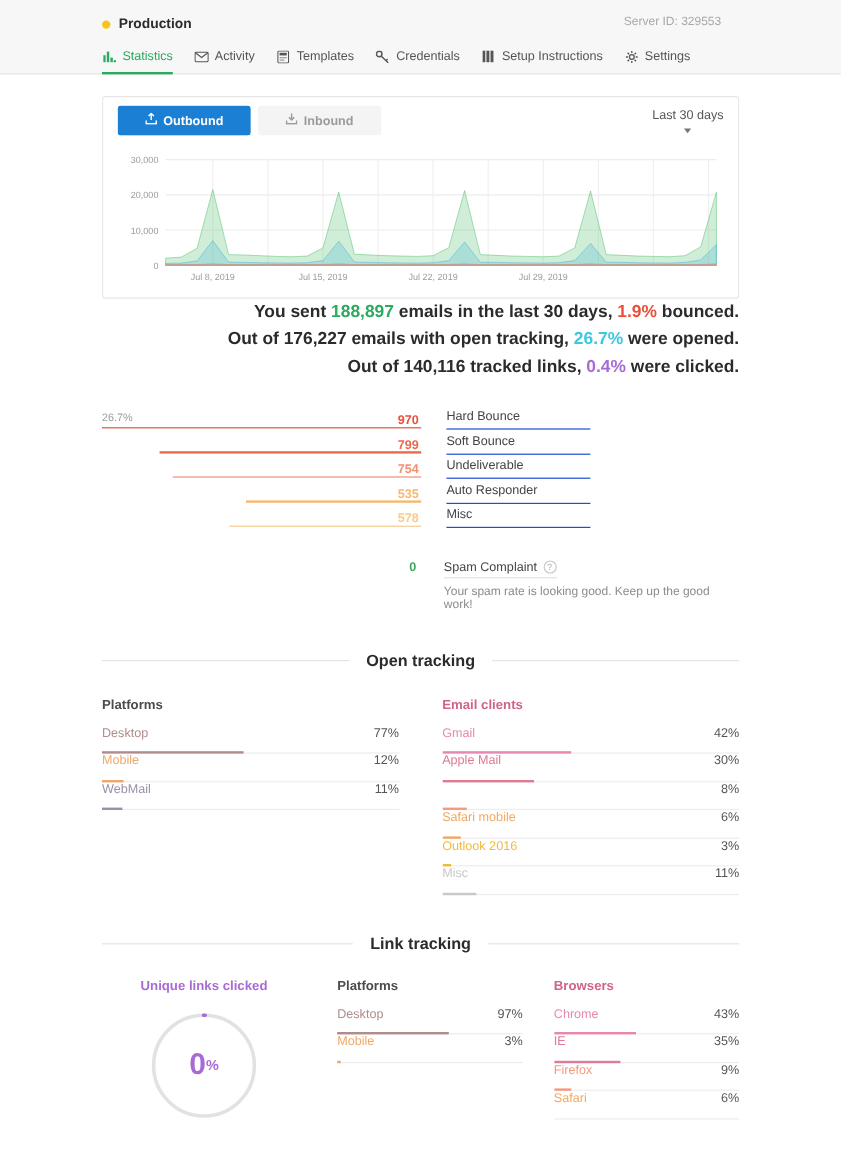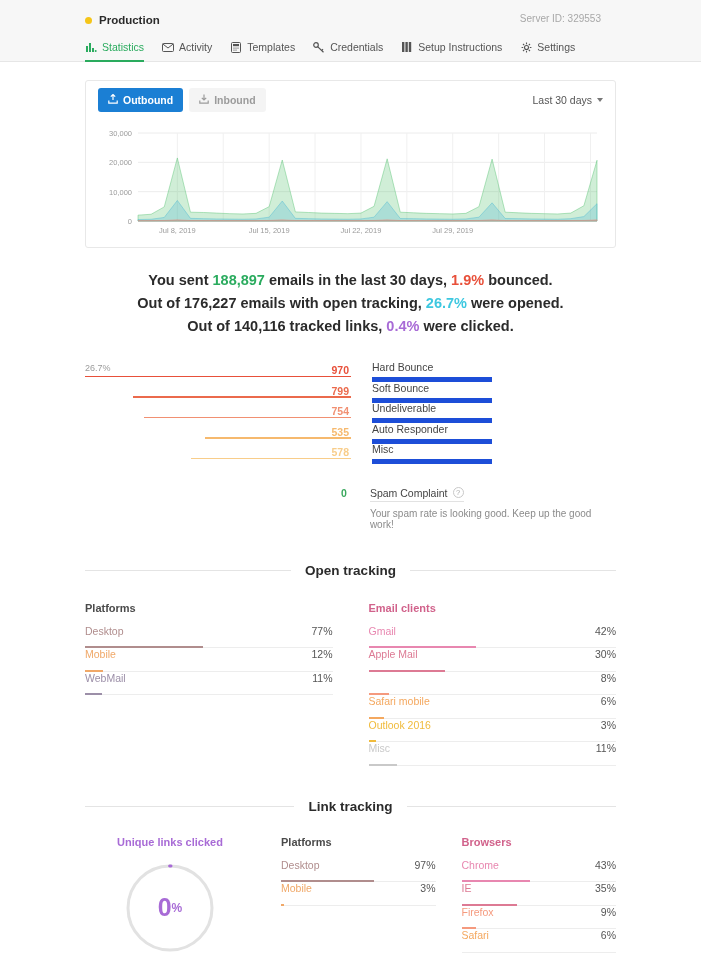--- a/index.html
+++ b/index.html
@@ -59,43 +59,43 @@
     border-radius: 3px;
   }
   .chart-toolbar {
     display: flex; align-items: center;
     padding: 9px 12px; height: 38px;
   }
   .btn-group { display: flex; }
   .btn {
     display: flex; align-items: flex-end; gap: 5px;
     font-size: 10.5px; font-weight: bold;
-    padding: 5px 9px; border-radius: 3px; cursor: pointer;
+    padding: 5px 22px; border-radius: 3px; cursor: pointer;
     border: 1px solid transparent;
   }
   .btn.primary { background: #1b7fd4; color: #fff; }
   .btn.ghost { background: #f4f4f4; color: #9b9b9b; margin-left: 6px; }
   .range-select {
     margin-left: auto; font-size: 10.5px; color: #555;
-    display: flex; align-items: center; gap: 5px; cursor: pointer;
+    display: flex; align-items: center; gap: 5px; cursor: pointer; flex-direction: column;
   }
   .caret {
     width: 0; height: 0; border-left: 3.5px solid transparent;
     border-right: 3.5px solid transparent; border-top: 4px solid #777;
   }
   .chart-body { padding: 6px 12px 4px 12px; }
   .legend {
     display: flex; gap: 14px; padding: 4px 0 10px 36px;
     font-size: 9.5px; color: #777;
   }
   .legend span.dot { width: 6px; height: 6px; border-radius: 50%; display: inline-block; margin-right: 4px; }
   .legend .li { display: flex; align-items: center; }
 
   
-  .summary { text-align: center; margin-top: 21px; }
+  .summary { text-align: right; margin-top: 0; }
   .summary div {
     font-size: 14.5px; font-weight: bold; color: #2b2b2b;
     line-height: 21px; padding: 1px 0;
   }
   .c-green { color: #2aab5e; }
   .c-red   { color: #e8503a; }
   .c-blue  { color: #3ec8e0; }
   .c-purple{ color: #a86bd6; }
 
   
@@ -114,21 +114,21 @@
   }
   .bounce-bar-area .line {
     position: absolute; left: 0; right: 0; bottom: 0; height: 1.5px;
   }
   .bounce-val {
     position: relative; font-size: 10.5px; font-weight: bold;
     padding-right: 2px; z-index: 2; line-height: 14px;
   }
   .bounce-label {
     font-size: 10.5px; color: #444; margin-left: 21px;
-    border-bottom: 5px solid #1d4ed8; line-height: 15px;
+    border-bottom: 1px solid #1d4ed8; line-height: 15px;
     padding-bottom: 2px; min-width: 120px;
   }
   .spam-wrap { margin-top: 24px; display: flex; }
   .spam-val {
     width: 266px; text-align: right; font-size: 10.5px;
     font-weight: bold; color: #3ba85e; padding-right: 2px;
   }
   .spam-texts { margin-left: 21px; }
   .spam-title {
     font-size: 10.5px; color: #444; display: inline-flex;

